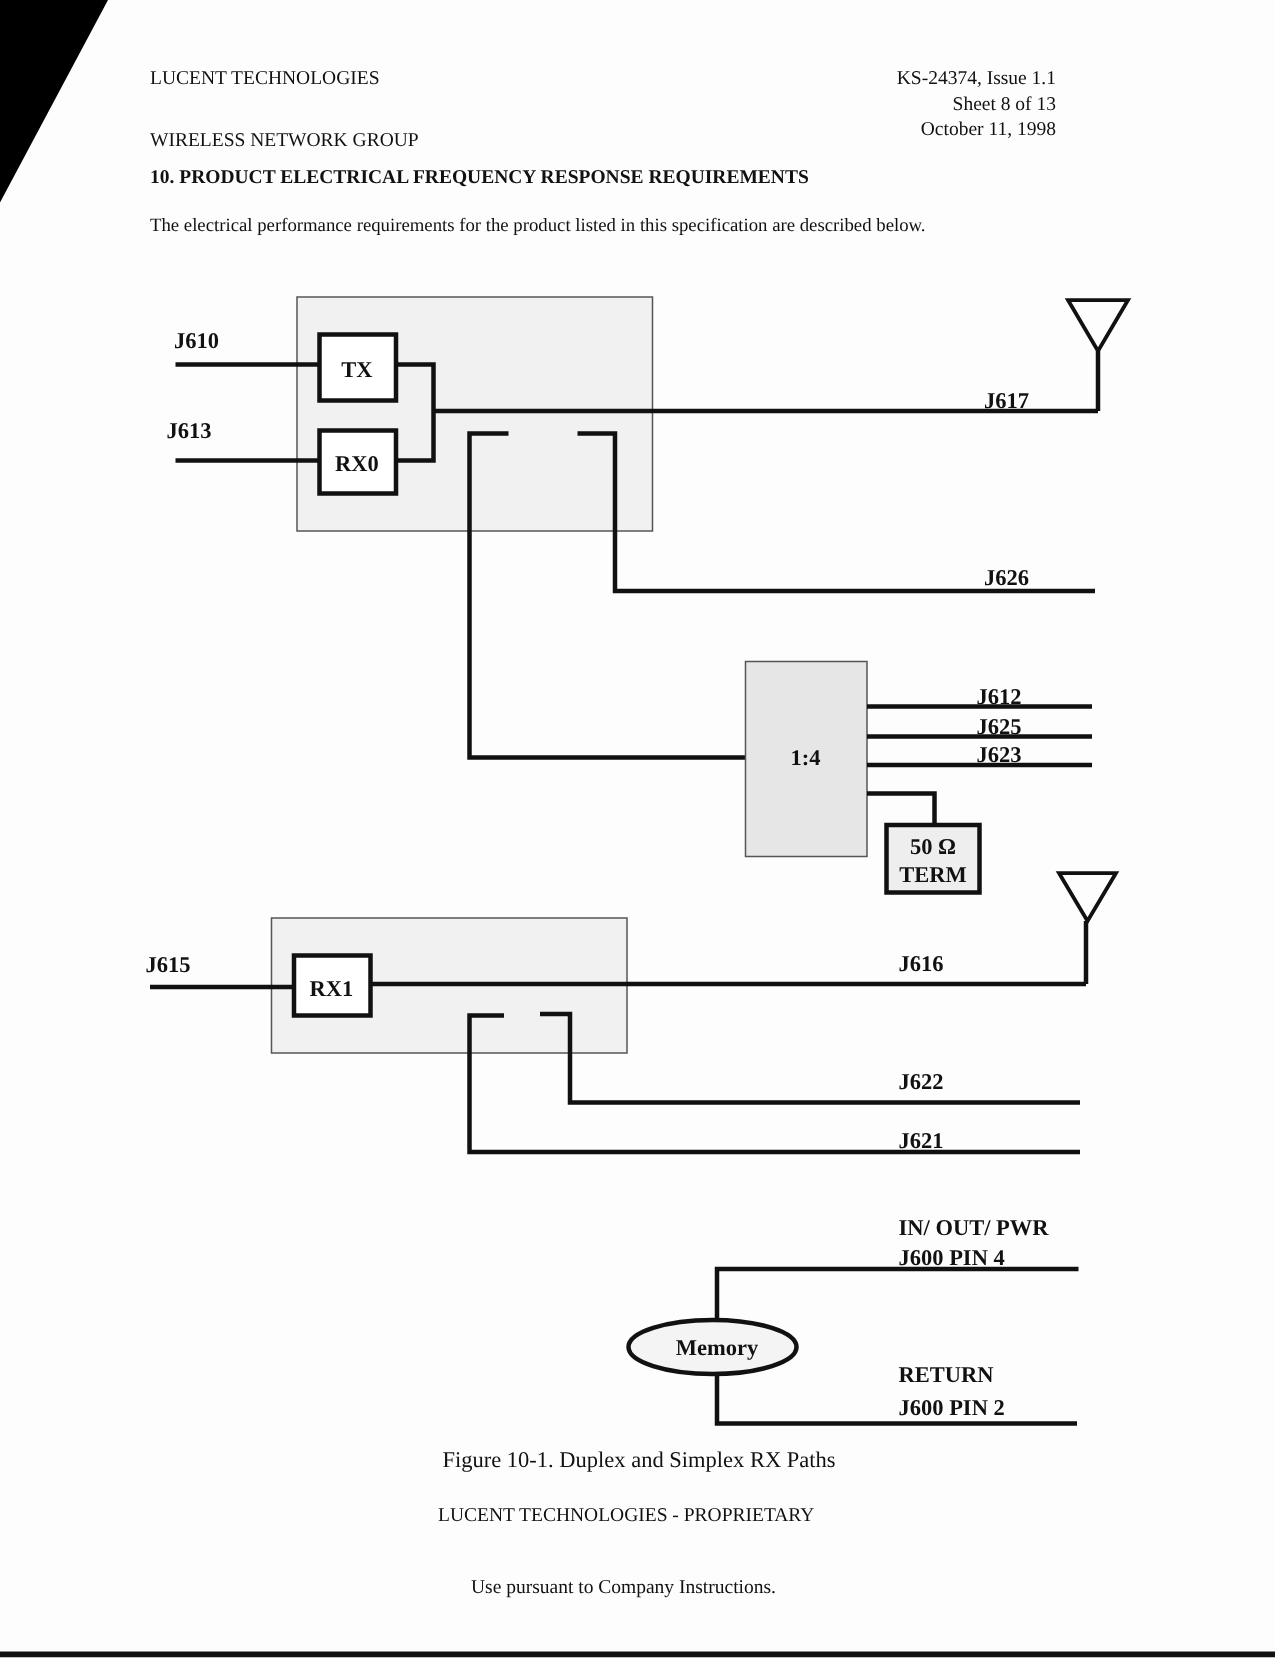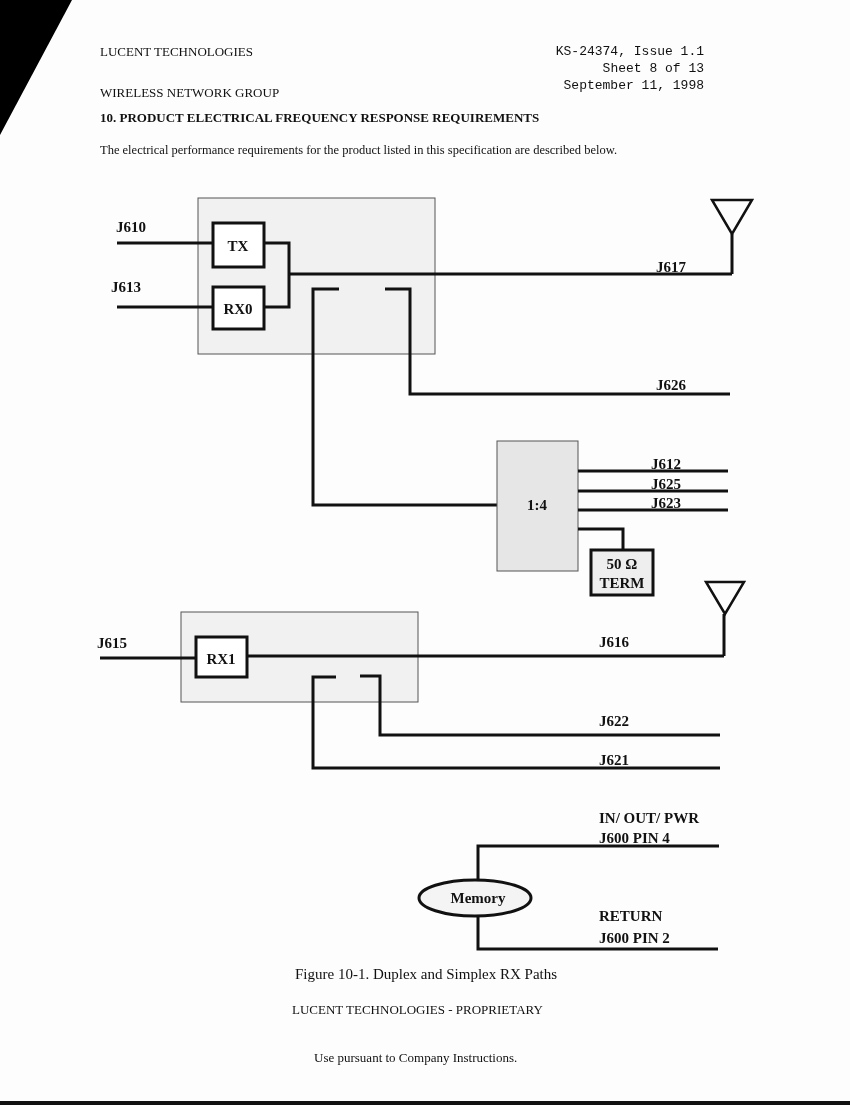--- a/index.html
+++ b/index.html
@@ -11,21 +11,21 @@
   }
   .corner {
     position: absolute; left: 0; top: 0; width: 0; height: 0;
     border-top: 135px solid #000; border-right: 72px solid transparent;
   }
   .bottom-bar {
     position: absolute; left: 0; bottom: 0; width: 850px; height: 4px; background: #111;
   }
   .txt { position: absolute; white-space: nowrap; }
   .hdr { font-size: 13px; line-height: 17px; }
-  .hdr-right { text-align: right; font-family: Liberation Mono, monospace; }
+  .hdr-right { text-align: right; }
   .section { font-size: 13px; font-weight: bold; text-align: center; }
   .intro { font-size: 12.5px; }
   .caption { font-size: 15px; }
   .prop { font-size: 13px; }
   .use { font-size: 13px; }
   svg#diagram { position: absolute; left: 0; top: 0; }
   .lbl { font-family: "Liberation Serif", serif; font-weight: bold; font-size: 15px; fill: #111; }
   .wire { stroke: #111; stroke-width: 3; fill: none; }
   .box { stroke: #111; stroke-width: 3; fill: #fff; }
   .module { stroke: #555; stroke-width: 1; fill: #f1f1f1; }
@@ -33,21 +33,21 @@
 </head>
 <body>
 
 <div class="corner"></div>
 
 <div class="txt hdr" style="left:100px; top:43px;">LUCENT TECHNOLOGIES</div>
 <div class="txt hdr" style="left:100px; top:60px;margin-top:24px;">WIRELESS NETWORK GROUP</div>
 
 <div class="txt hdr hdr-right" style="right:146px; top:43px;">KS-24374, Issue 1.1</div>
 <div class="txt hdr hdr-right" style="right:146px; top:60px;">Sheet 8 of  13</div>
-<div class="txt hdr hdr-right" style="right:146px; top:77px;">September 11, 1998</div>
+<div class="txt hdr hdr-right" style="right:146px; top:77px;">October 11, 1998</div>
 
 <div class="txt section" style="left:100px; top:110px;">10.  PRODUCT ELECTRICAL FREQUENCY RESPONSE REQUIREMENTS</div>
 <div class="txt intro" style="left:100px; top:143px;">The electrical performance requirements for the product listed in this specification are described below.</div>
 
 <svg id="diagram" width="850" height="1105">
 
   <rect class="module" x="198" y="198" width="237" height="156"></rect>
 
   <line class="wire" x1="117" y1="243" x2="213" y2="243"></line>
   <line class="wire" x1="117" y1="307" x2="213" y2="307"></line>

